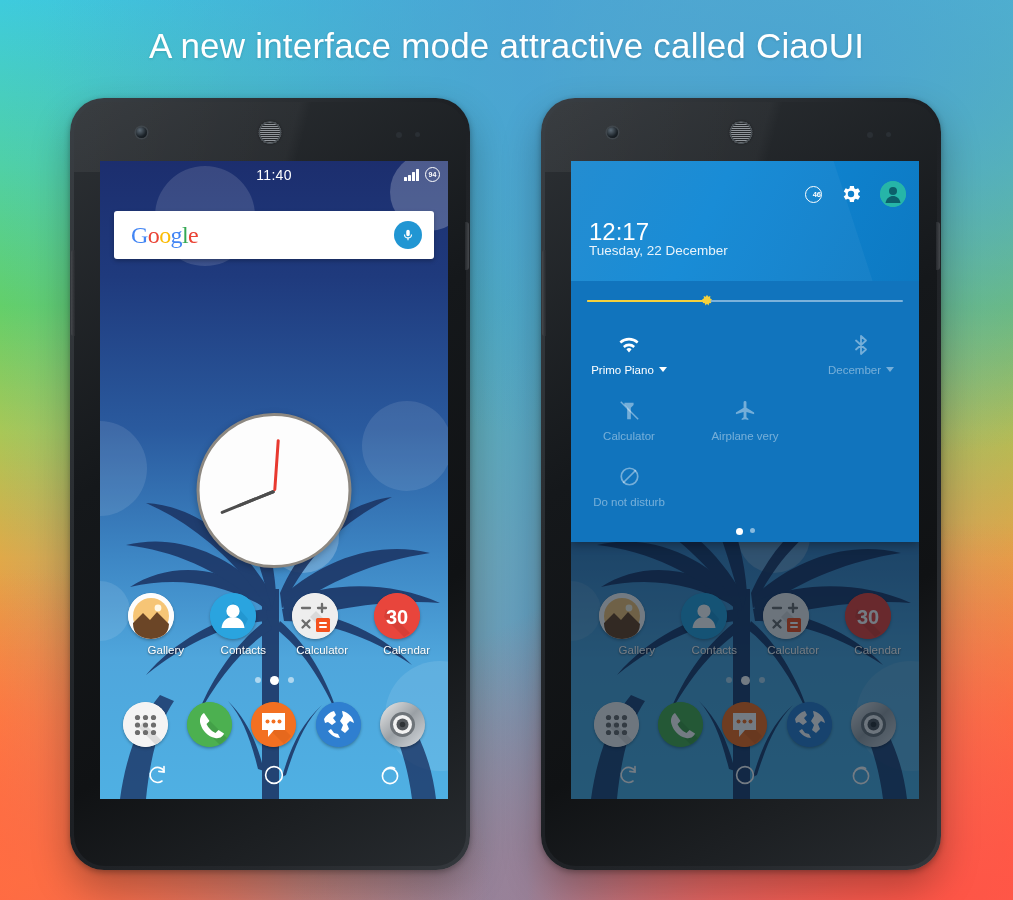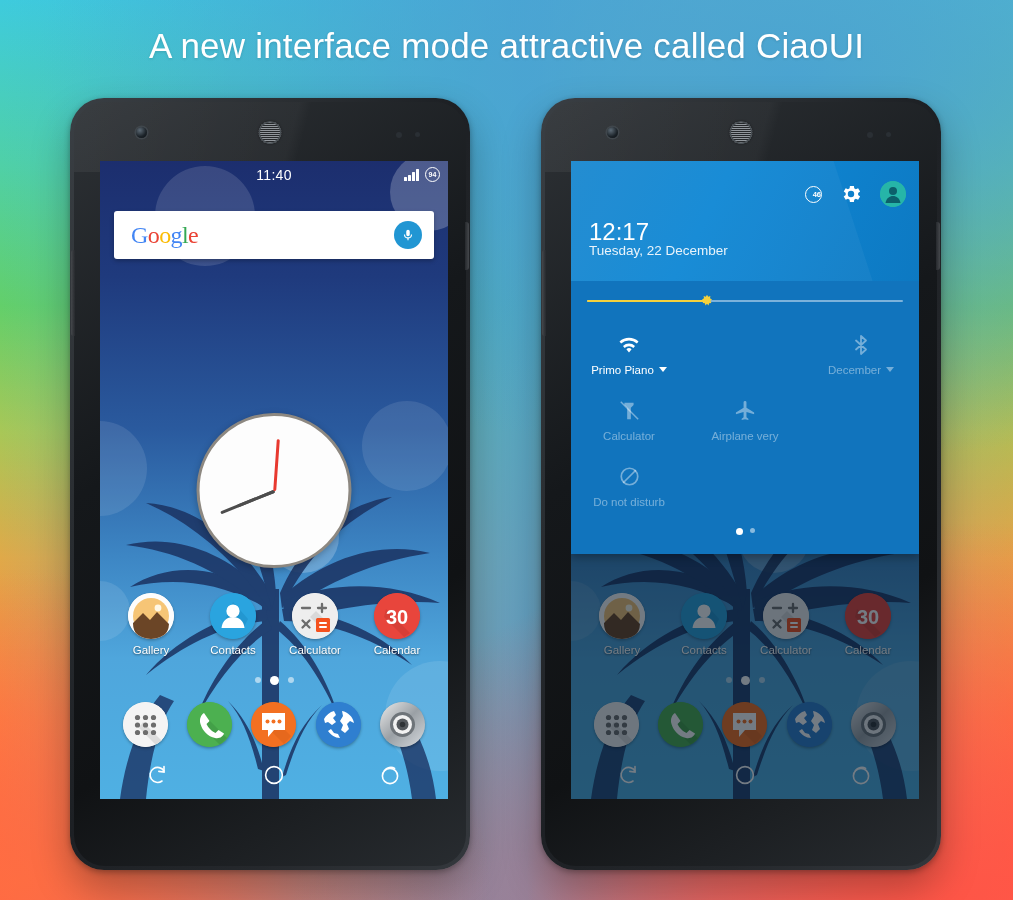--- a/index.html
+++ b/index.html
@@ -203,21 +203,21 @@
   }
 
   
   .app-row {
     position: absolute; left: 0; width: 100%;
     display: flex; justify-content: space-around;
     padding: 0 10px;
     z-index: 6;
   }
   #app-row-1 { top: 432px; }
-  .app { width: 66px; text-align: center; }
+  .app { width: 66px; text-align: right; }
   .app-ico {
     width: 46px; height: 46px; border-radius: 50%;
     margin: 0 auto 5px;
     position: relative; overflow: hidden;
     box-shadow: 0 1.5px 3px rgba(0,0,0,0.28);
     display: flex; align-items: center; justify-content: center;
   }
   .app-name {
     color: #fff; font-size: 11.5px;
     text-shadow: 0 1px 2px rgba(0,0,0,0.55);
@@ -307,21 +307,21 @@
   }
   .qs-time {
     position: absolute; left: 18px; top: 51px;
     color: #fff; font-size: 24px; line-height: 1; margin-top: 8px;
   }
   .qs-date {
     position: absolute; left: 18px; top: 82px;
     color: rgba(255,255,255,0.9); font-size: 13.5px;
   }
 
-  .qs-body { position: relative; padding: 0 0 16px; background: rgba(17,116,189,0.94); }
+  .qs-body { position: relative; padding: 0 0 4px; background: rgba(17,116,189,0.94); }
   .qs-slider-wrap {
     position: relative; height: 40px;
     display: flex; align-items: center;
     padding: 0 16px;
   }
   .qs-track {
     position: relative; width: 100%; height: 2.5px;
     background: rgba(255,255,255,0.45); border-radius: 2px;
   }
   .qs-fill { position: absolute; left: 0; top: 0; height: 100%; background: #f5d13c; border-radius: 2px; }

